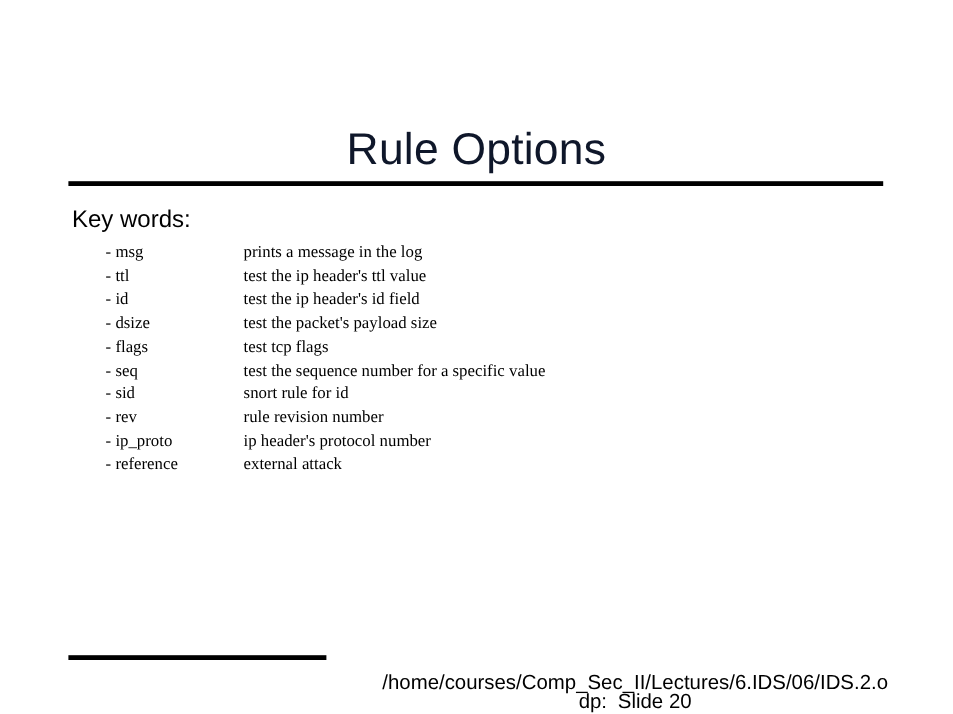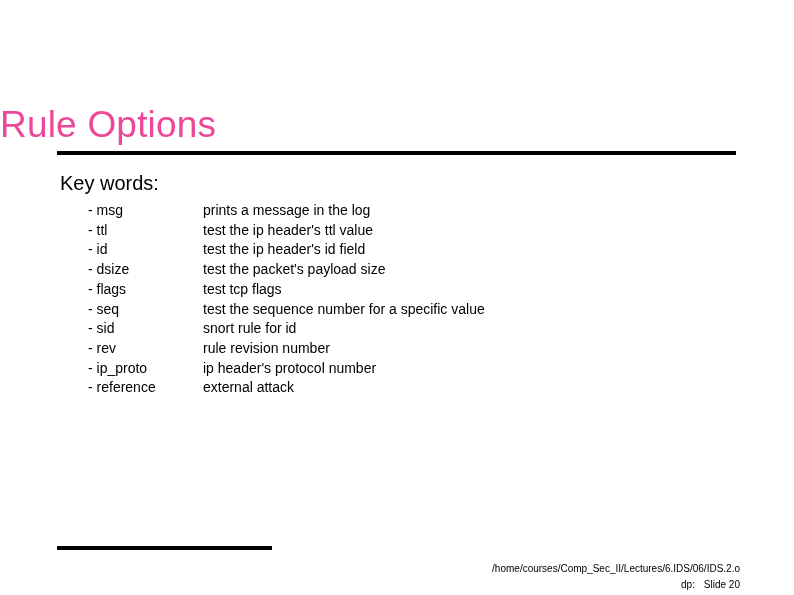--- a/index.html
+++ b/index.html
@@ -21,25 +21,26 @@
     inset: 0;
     background: #ffffff;
   }
 
   
   .slide-title {
     position: absolute;
     left: 0;
     right: 0;
     top: 78px;
+    text-align: center;
     font-size: 37px;
     font-weight: normal;
     line-height: 44px;
     letter-spacing: 0.2px;
-    color: #ec4899;
+    color: #0f172a;
     white-space: nowrap;
   }
 
   
   .rule-top {
     position: absolute;
     left: 57px;
     top: 151px;
     width: 679px;
     height: 4px;
@@ -74,37 +75,38 @@
     line-height: 19.7px;
   }
   .kw-table td {
     padding: 0;
     margin: 0;
     vertical-align: top;
     white-space: nowrap;
     font-size: 14px;
     line-height: 19.7px;
     font-weight: normal;
+    font-family: Liberation Serif, serif;
   }
   .kw-table td.kw-key {
     width: 115px;
     padding-right: 0;
   }
   .kw-table td.kw-desc {
     padding-left: 0;
     margin-top: 27px;
   }
 
   
   .footer {
     position: absolute;
     right: 54px;
     top: 561px;
-    text-align: right;
-    font-size: 10px;
+    text-align: center;
+    font-size: 17px;
     line-height: 16px;
   }
   .footer-line {
     white-space: nowrap;
     display: block;
   }
   .footer-slide .sp {
     display: inline-block;
     width: 9px;
   }

